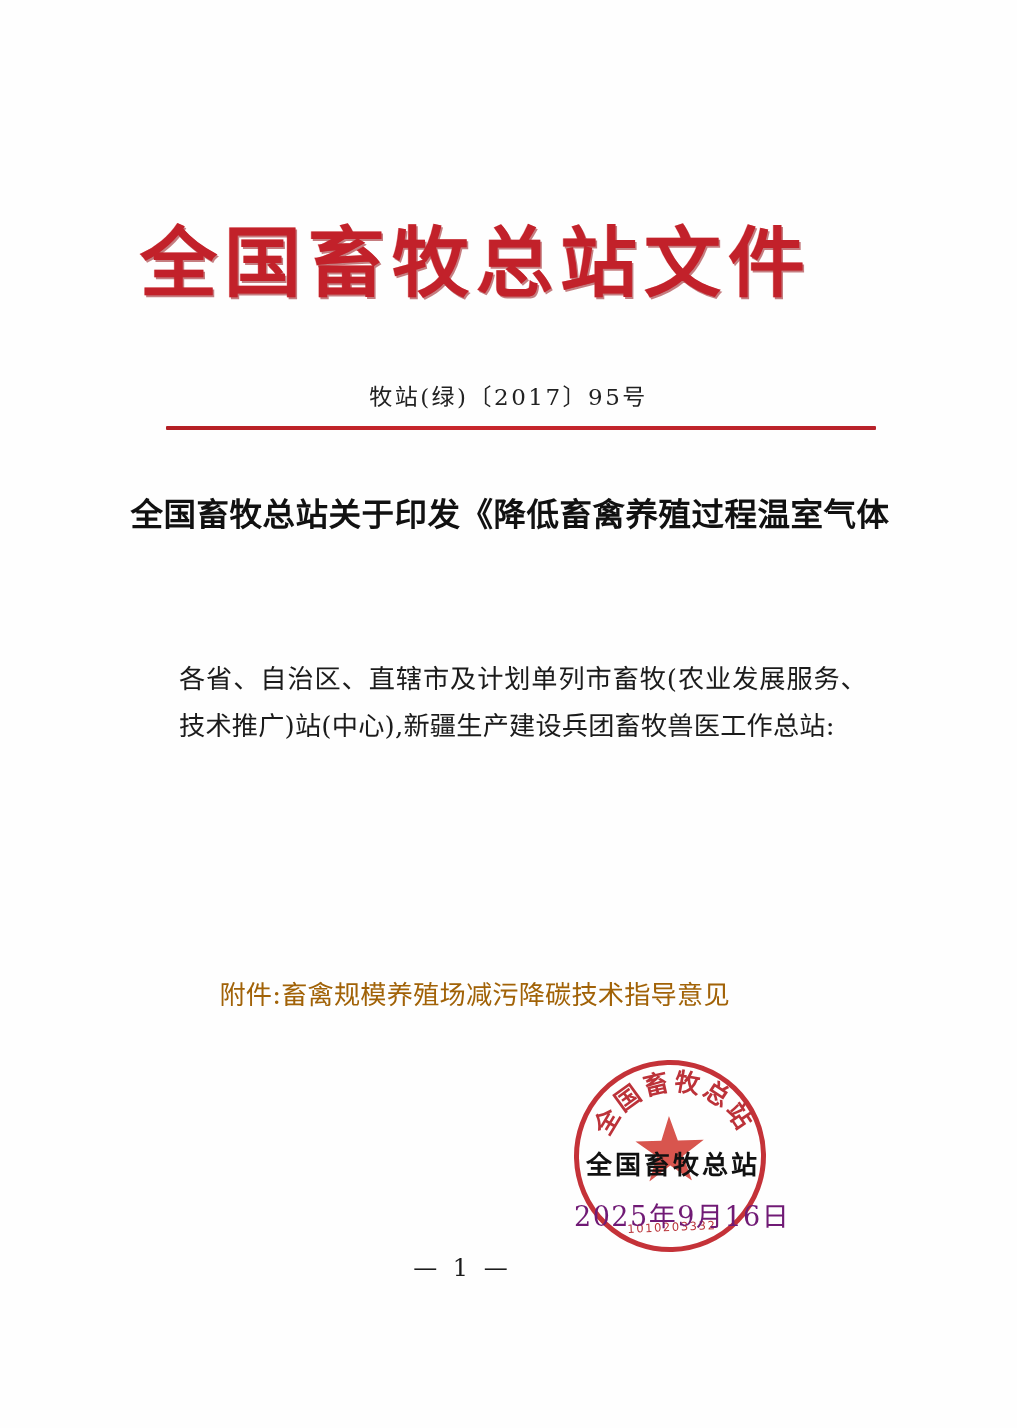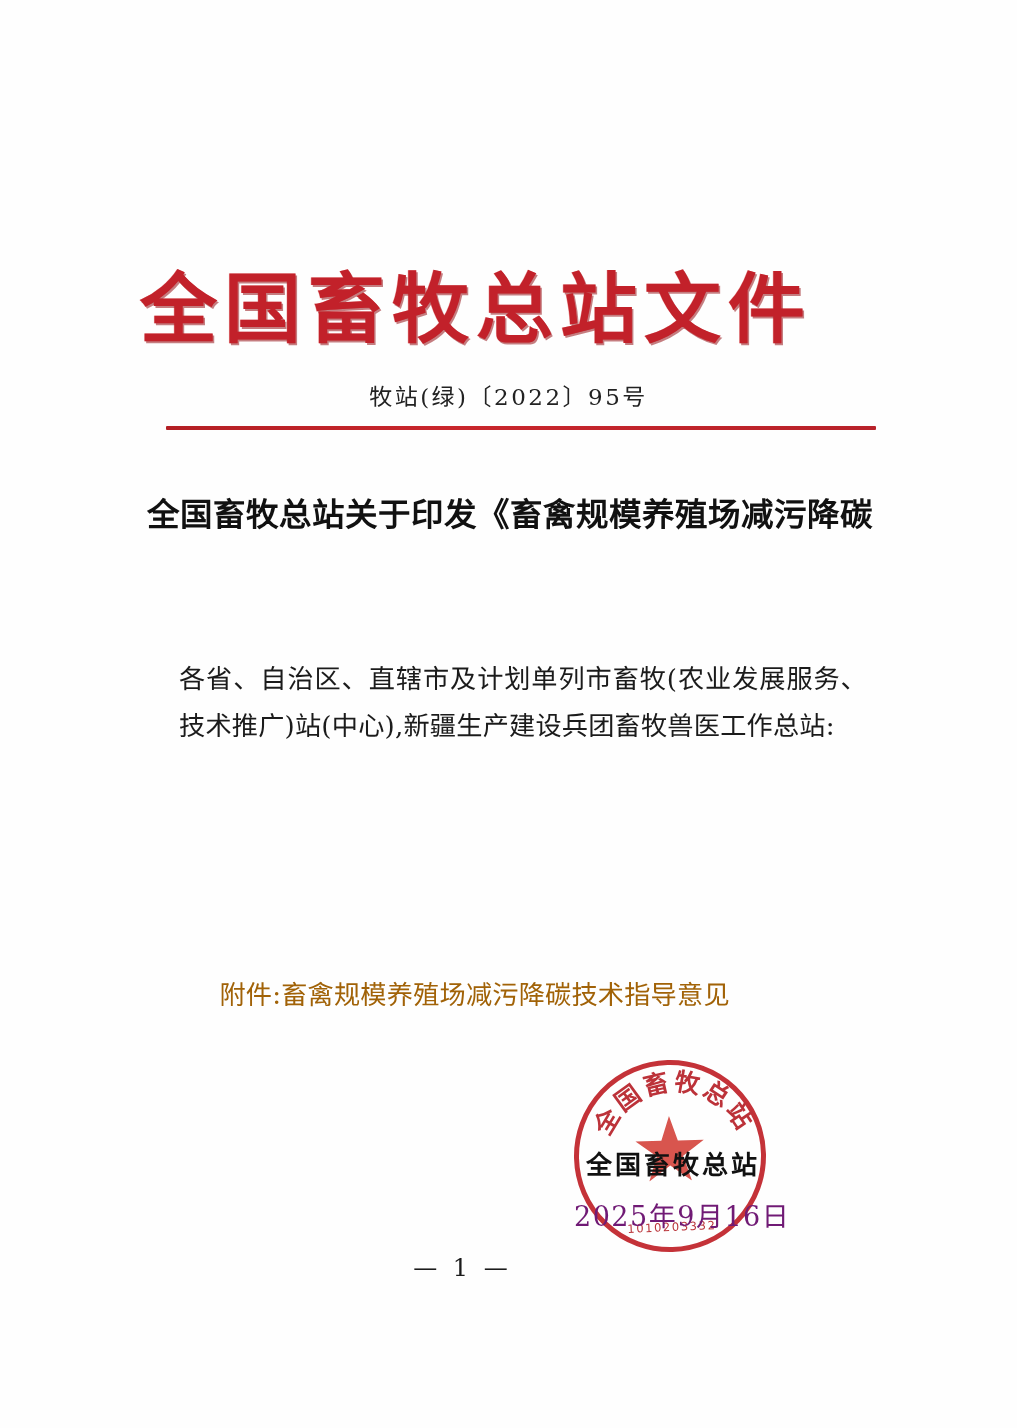--- a/index.html
+++ b/index.html
@@ -25,21 +25,20 @@
     background: #fefefe;
   }
 
   
   .masthead {
     position: absolute;
     top: 222px;
     left: 0;
     width: 952px;
     text-align: center;
-    margin-top: 46px;
   }
 
   .masthead-title {
     font-family: "DejaVu Serif", "Liberation Serif", serif;
     font-size: 77px;
     line-height: 1.08;
     font-weight: 700;
     letter-spacing: 7px;
     color: #c2212a;
     text-shadow: 1.5px 1.5px 0 rgba(150, 18, 24, 0.55),
@@ -219,26 +218,26 @@
 </style>
 </head>
 <body>
 
 <div class="page">
 
   <div class="masthead">
     <div class="masthead-title">全国畜牧总站文件</div>
   </div>
 
-  <div class="doc-number">牧站(绿)〔2022〕95号</div>
+  <div class="doc-number">牧站(绿)〔2017〕95号</div>
 
   <div class="red-rule"></div>
 
   <div class="doc-title">
-    <span class="t-line">全国畜牧总站关于印发《畜禽规模养殖场减污降碳</span>
+    <span class="t-line">全国畜牧总站关于印发《降低畜禽养殖过程温室气体</span>
   </div>
 
   <div class="body-block">
     <p class="para recipients">各省、自治区、直辖市及计划单列市畜牧(农业发展服务、技术推广)站(中心),新疆生产建设兵团畜牧兽医工作总站:</p>
   </div>
 
   <div class="attachment">附件:畜禽规模养殖场减污降碳技术指导意见</div>
 
   <div class="seal-area">
     <div class="seal">

